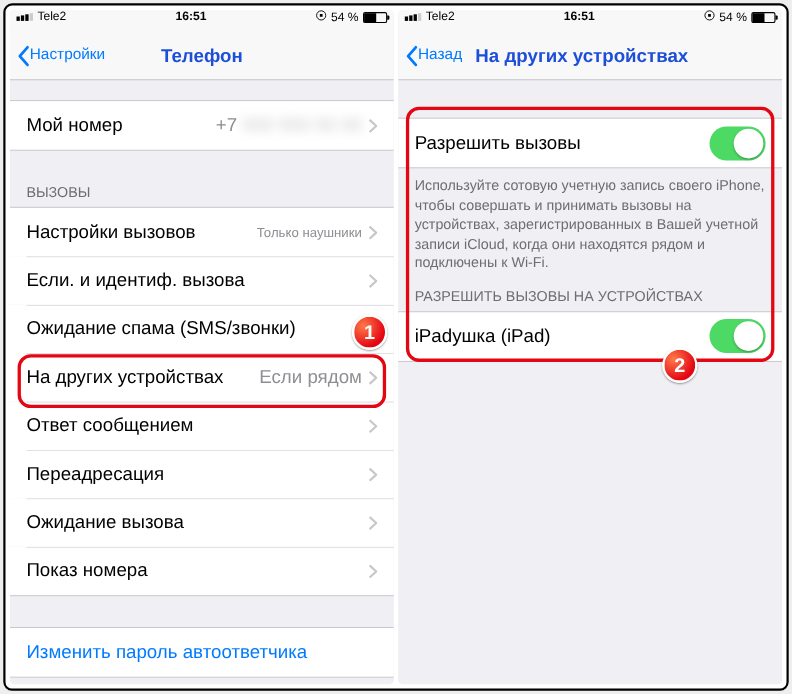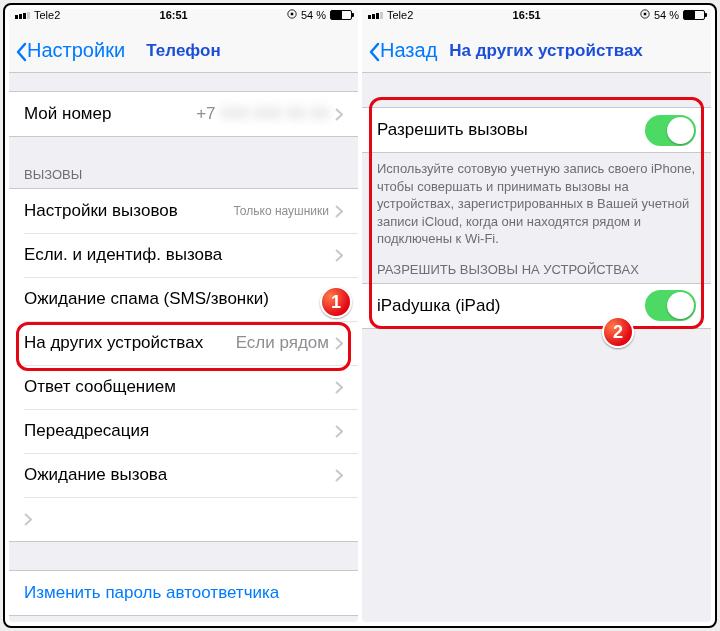--- a/index.html
+++ b/index.html
@@ -60,22 +60,22 @@
   
   .nav-bar {
     height: 44px;
     background: #f8f8f8;
     border-bottom: 1px solid #c8c7cc;
     display: flex;
     align-items: center;
     position: relative;
   }
   .nav-back {
-    display: flex; align-items: flex-end;
-    color: #007aff; font-size: 20px;
+    display: flex; align-items: flex-start;
+    color: #007aff; font-size: 14px;
     padding-left: 6px;
     cursor: pointer;
   }
   .nav-back svg { width: 12px; height: 20px; }
   .nav-title {
     font-size: 17px; font-weight: 600; color: #1d4ed8;
     position: absolute; left: 50%; transform: translateX(-50%);
     white-space: nowrap;
   }
   .nav-title.left-title {
@@ -275,20 +275,21 @@
       </div>
       <div class="row">
         <span class="row-label">Ожидание вызова</span>
         <span class="chevron">
             <svg viewBox="0 0 8 13">
               <polyline points="1,1 7,6.5 1,12" fill="none" stroke="#c7c7cc" stroke-width="2"></polyline>
             </svg>
           </span>
       </div>
       <div class="row">
+        <span class="row-label">Показ номера</span>
         <span class="chevron">
             <svg viewBox="0 0 8 13">
               <polyline points="1,1 7,6.5 1,12" fill="none" stroke="#c7c7cc" stroke-width="2"></polyline>
             </svg>
           </span>
       </div>
     </div>
 
     <div style="height:28px"></div>
 

